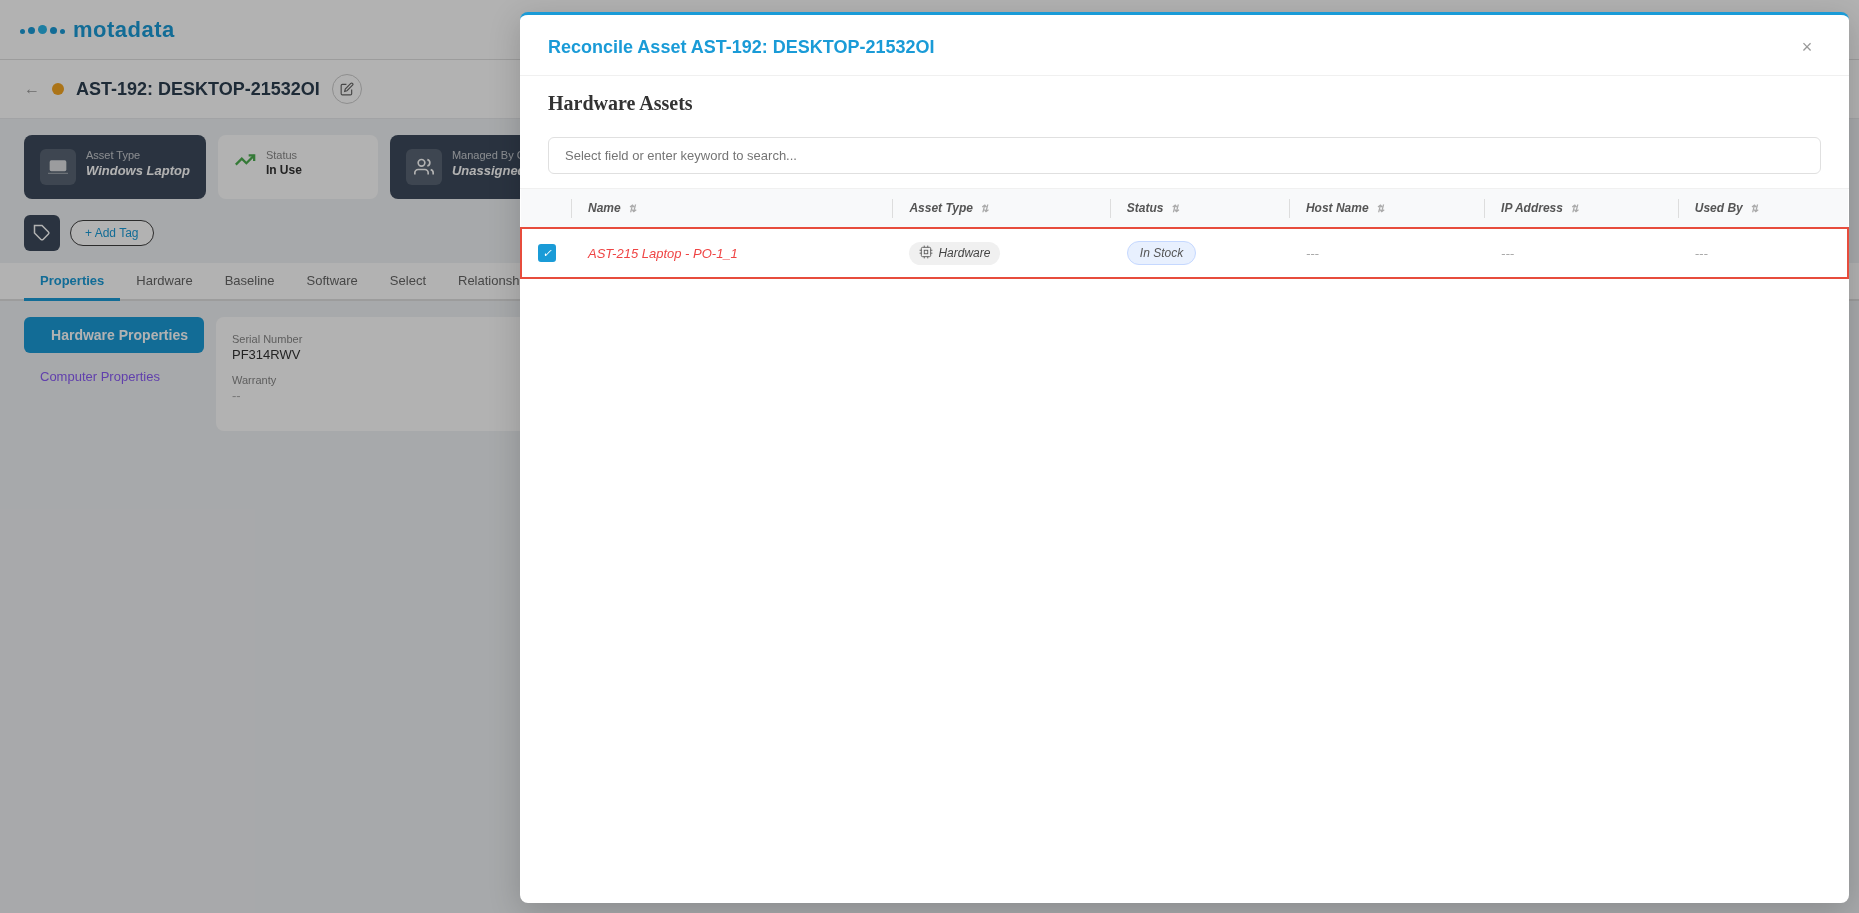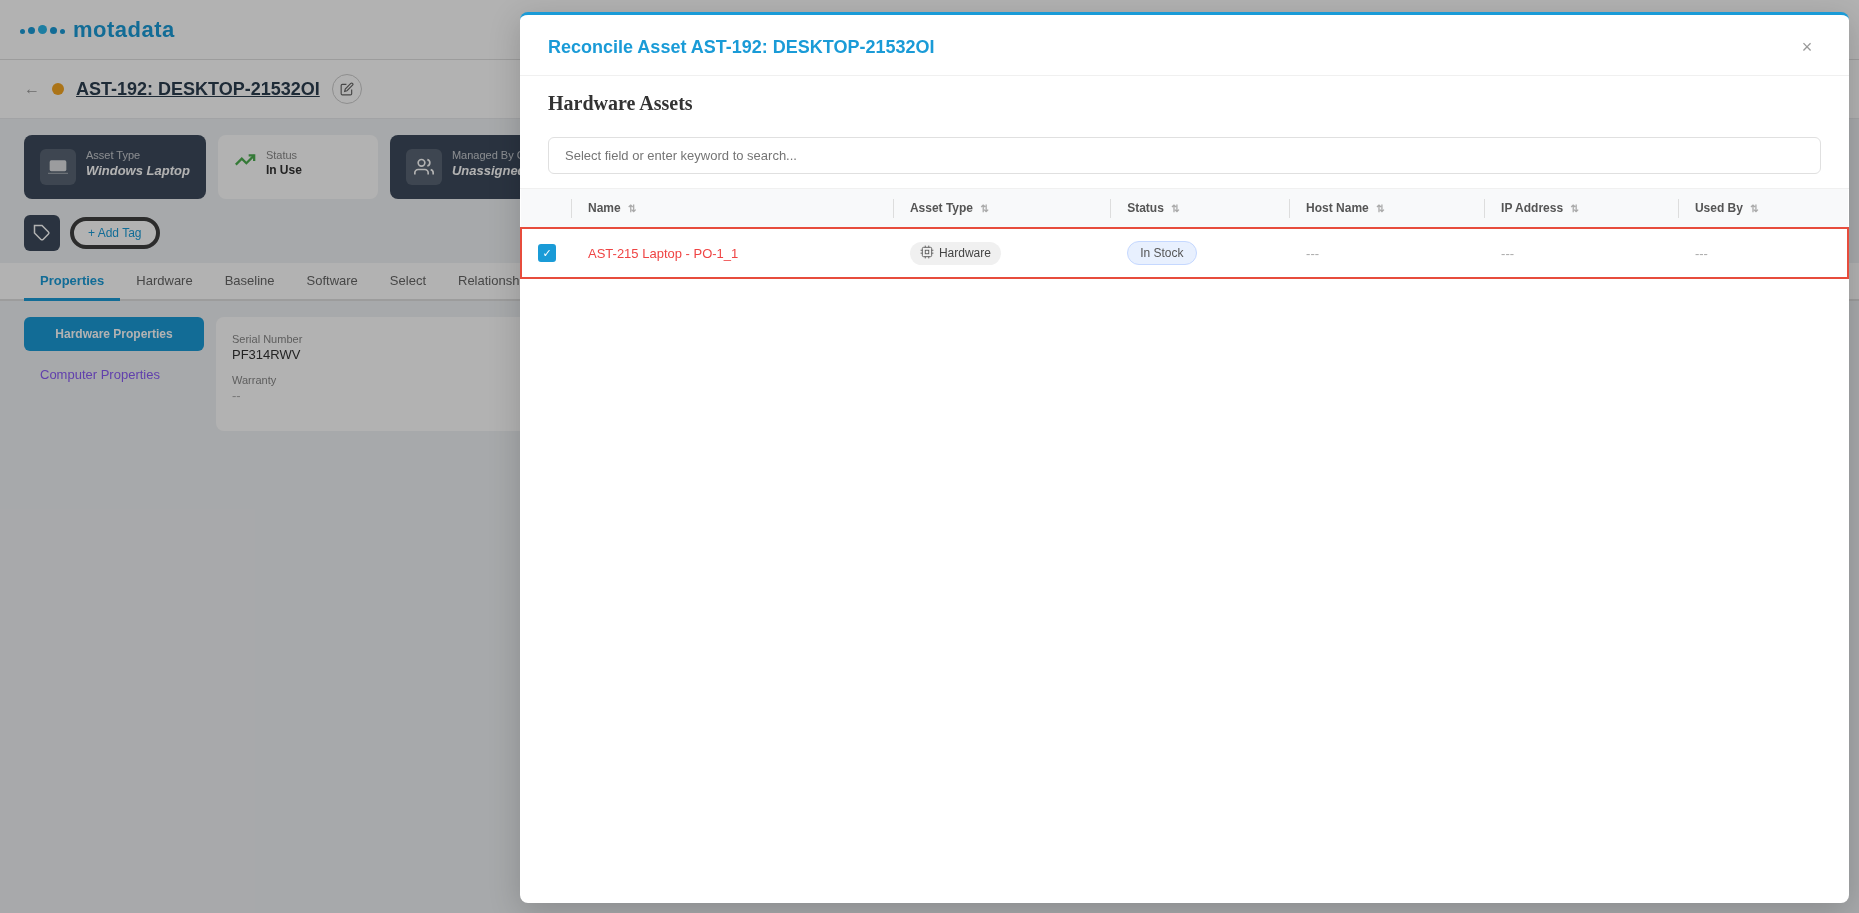--- a/index.html
+++ b/index.html
@@ -30,21 +30,21 @@
       z-index: 1;
     }
 
     
     .asset-header {
       background: #fff; padding: 14px 24px; display: flex; align-items: center; gap: 12px;
       border-bottom: 1px solid #e8eaed;
     }
     .back-arrow { color: #999; font-size: 16px; cursor: pointer; }
     .status-dot { width: 12px; height: 12px; border-radius: 50%; background: #f5a623; flex-shrink: 0; }
-    .asset-title { font-size: 18px; font-weight: 700; color: #2c3e50; text-decoration: underline; }
+    .asset-title { font-size: 18px; font-weight: 700; color: #2c3e50; }
     .edit-icon-btn {
       width: 30px; height: 30px; border-radius: 50%; border: 1px solid #ccc;
       display: flex; align-items: center; justify-content: center; cursor: pointer;
       color: #666; font-size: 13px;
     }
 
     
     .info-cards {
       display: flex; gap: 12px; padding: 16px 24px; background: #f0f2f5;
     }
@@ -72,21 +72,21 @@
       background: #fff; border-radius: 8px; padding: 14px 16px;
       display: flex; align-items: flex-start; gap: 10px; min-width: 160px;
     }
 
     
     .tags-row {
       padding: 0 24px 12px; display: flex; align-items: center;
     }
     .add-tag-btn {
       display: flex; align-items: center; gap: 6px;
-      background: #fff; border: 4px solid #404040; border-radius: 20px;
+      background: #fff; border: 1px solid #404040; border-radius: 20px;
       padding: 5px 14px; font-size: 12px; color: #1a9bd7; cursor: pointer;
     }
 
     
     .tabs-bar {
       background: #fff; border-bottom: 2px solid #e0e0e0;
       padding: 0 24px; display: flex; gap: 0;
     }
     .tab-item {
       padding: 10px 16px; font-size: 13px; color: #666; cursor: pointer;
@@ -96,22 +96,22 @@
 
     
     .properties-content {
       display: flex; gap: 0; padding: 16px 24px;
     }
     .props-sidebar {
       width: 180px; flex-shrink: 0;
     }
     .hw-props-btn {
       background: #1a9bd7; color: #fff; border: none; border-radius: 6px;
-      padding: 10px 16px; font-size: 12px; font-weight: 600; cursor: pointer;
-      width: 100%; text-align: center; margin-bottom: 8px;
+      padding: 10px 16px; font-size: 14px; font-weight: 600; cursor: pointer;
+      width: 100%; text-align: right; margin-bottom: 8px;
     }
     .comp-props-link {
       color: #8b5cf6; font-size: 13px; padding: 8px 16px; cursor: pointer;
       display: block;
     }
     .props-main {
       flex: 1; background: #fff; border-radius: 8px; padding: 16px;
       margin-left: 12px;
     }
     .props-field { margin-bottom: 12px; }
@@ -145,21 +145,21 @@
     
     .modal-search {
       padding: 14px 28px; border-bottom: 1px solid #f0f0f0;
     }
     .search-input {
       width: 100%; padding: 10px 16px; border: 1px solid #e0e0e0;
       border-radius: 6px; font-size: 13px; color: #999; outline: none;
     }
 
     
-    .modal-body { flex: 1; overflow-y: auto; padding: 0; }
+    .modal-body { flex: 1; overflow-y: auto; padding: 0; font-style: italic; }
     .assets-table { width: 100%; border-collapse: collapse; }
     .assets-table thead tr {
       background: #f8f9fa; border-bottom: 1px solid #e8eaed;
     }
     .assets-table th {
       padding: 12px 16px; font-size: 12px; font-weight: 600; color: #555;
       text-align: left; position: relative;
     }
     .assets-table th:not(:last-child)::after {
       content: ''; position: absolute; right: 0; top: 25%; height: 50%;

